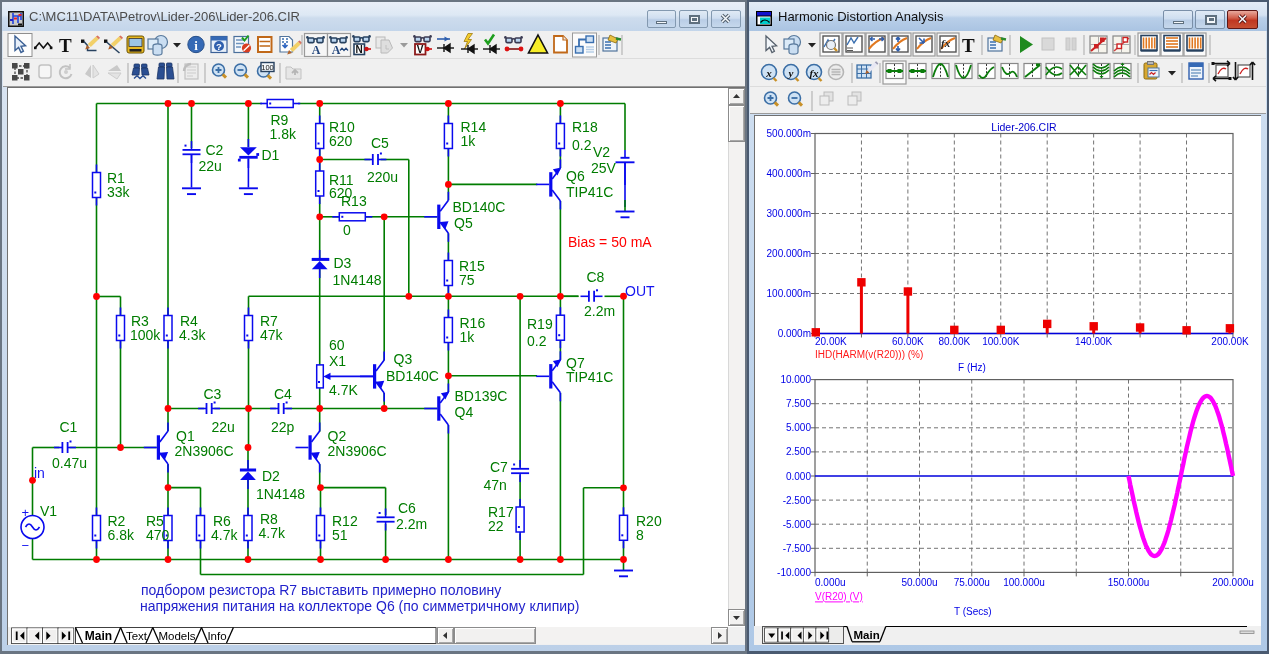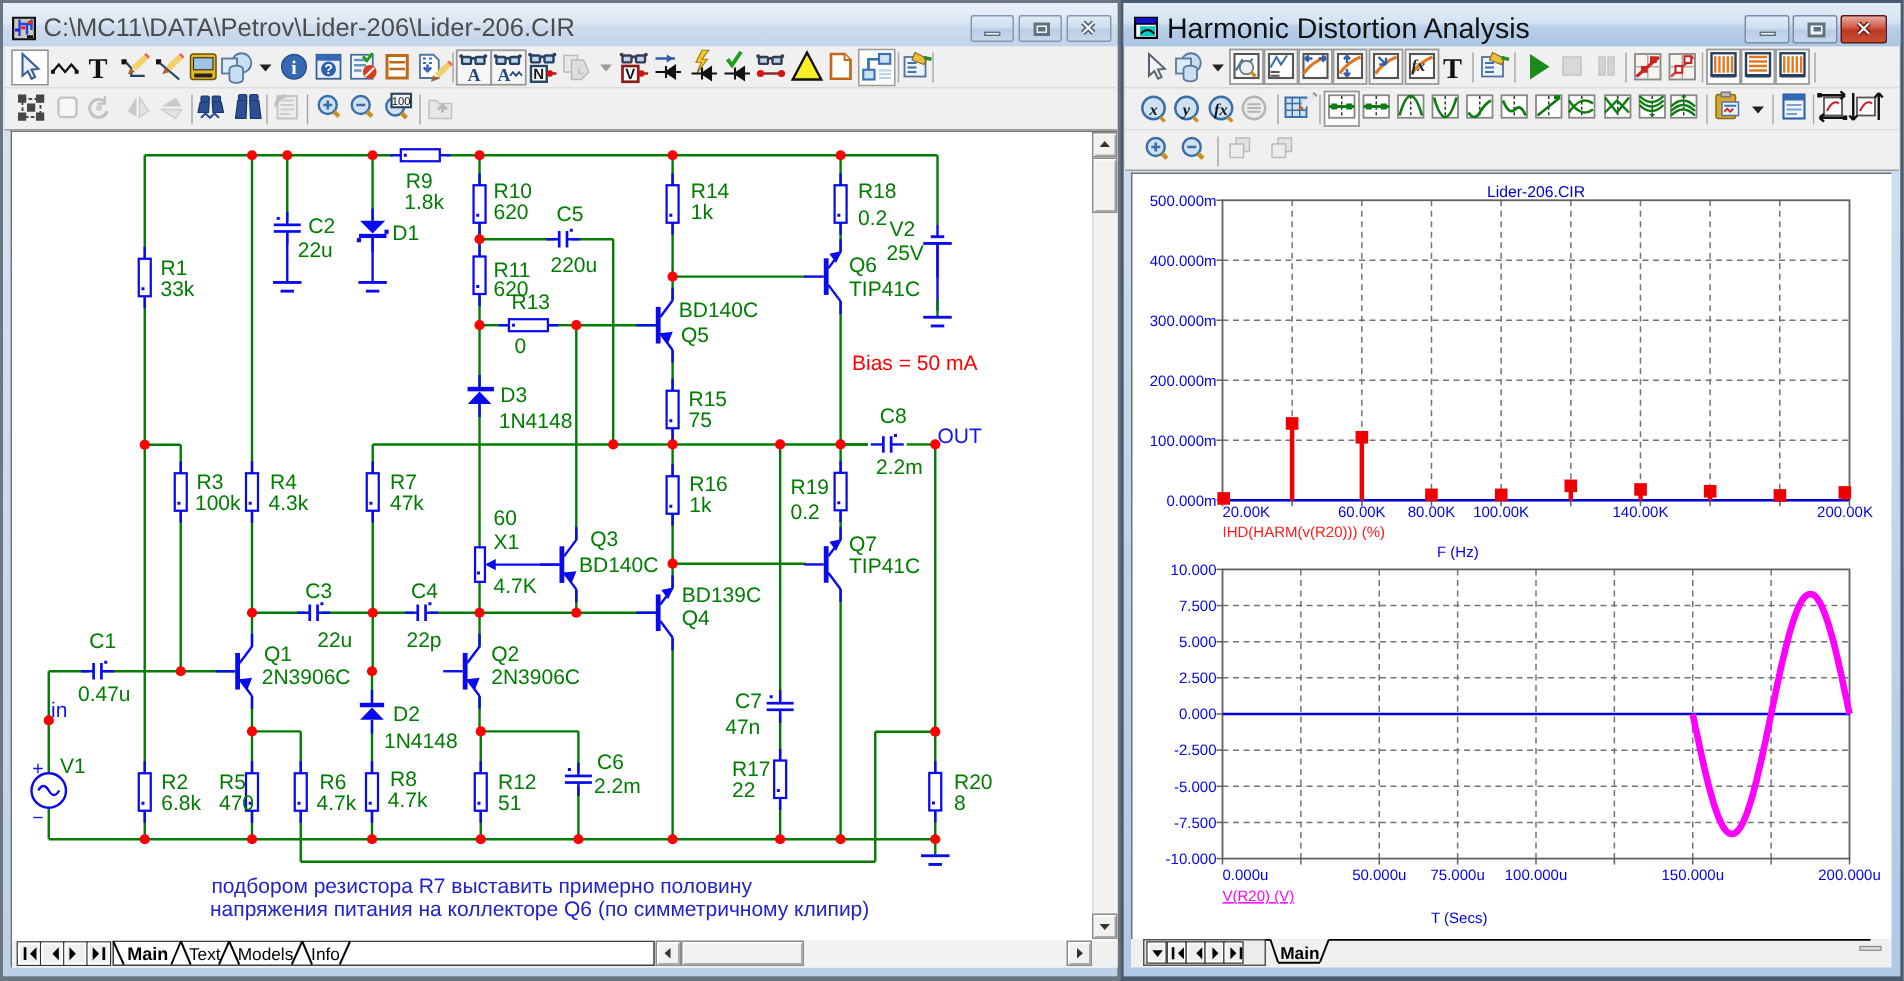--- a/index.html
+++ b/index.html
@@ -18,21 +18,21 @@
 
 <svg class="abs" style="left:8px;top:11px" width="16" height="16">
  <rect x="0" y="0" width="16" height="16" fill="#111"></rect>
  <rect x="1.5" y="1.5" width="13" height="13" fill="#c8c8c8"></rect>
  <path d="M5 2 V13 M5 5 H13 M10 5 V12 M13 2 V9" stroke="#2244dd" stroke-width="1.6" fill="none"></path>
  <rect x="6" y="6.5" width="3" height="2" fill="#e22"></rect>
     <rect x="10.5" y="3" width="3" height="2" fill="#e22"></rect>
  <rect x="2" y="8" width="3" height="2" fill="#22c"></rect>
     <rect x="10" y="12.5" width="4" height="2" fill="#111"></rect>
 </svg>
-<div class="abs" style="left:29px;top:9px;font-size:17px;color:#4c4c4c">C:\MC11\DATA\Petrov\Lider-206\Lider-206.CIR</div>
+<div class="abs" style="left:29px;top:9px;font-size:13px;color:#4c4c4c">C:\MC11\DATA\Petrov\Lider-206\Lider-206.CIR</div>
 
 <div class="abs" style="left:647px;top:10px;width:29px;height:18px;border:1px solid #8399b0;border-radius:2px;background:linear-gradient(180deg,#e0eaf5 0%,#cfdef0 45%,#b9cde6 55%,#c6d8ec 100%)">
     <div class="abs" style="left:8px;top:10px;width:11px;height:3px;background:#f4f7fa;border:1px solid #5f707f"></div>
   </div>
 <div class="abs" style="left:679px;top:10px;width:29px;height:18px;border:1px solid #8399b0;border-radius:2px;background:linear-gradient(180deg,#e0eaf5 0%,#cfdef0 45%,#b9cde6 55%,#c6d8ec 100%)">
     <div class="abs" style="left:9px;top:4px;width:11px;height:9px;background:#f4f7fa;border:2px solid #5f707f">
       <div style="width:5px;height:3px;background:#5f707f;margin:1px auto 0"></div>
     </div>
   </div>
 <div class="abs" style="left:711px;top:10px;width:30px;height:18px;border:1px solid #8399b0;border-radius:2px;background:linear-gradient(180deg,#e0eaf5 0%,#cfdef0 45%,#b9cde6 55%,#c6d8ec 100%)"><svg width="28" height="16">
@@ -695,21 +695,21 @@
 
 <div class="abs" style="left:747px;top:0;width:522px;height:654px;background:linear-gradient(180deg,#d4e2f2,#aec8e6);border:2px solid #4a5a70;border-bottom:3px solid #4a5a70"></div>
 <div class="abs" style="left:749px;top:2px;width:518px;height:29px;background:linear-gradient(180deg,#e4ecf7 0%,#d4e2f2 45%,#b9cfe9 55%,#aac4e2 100%)"></div>
 <svg class="abs" style="left:756px;top:11px" width="16" height="15">
  <rect x="0" y="0" width="16" height="15" fill="#000"></rect>
  <rect x="1" y="1" width="14" height="3.5" fill="#1111cc"></rect>
  <rect x="1.5" y="5.5" width="13" height="8" fill="#fff"></rect>
  <rect x="4" y="6.5" width="10" height="6.5" fill="#00cccc"></rect>
  <path d="M4.5 11.5 Q9 6.5 13.5 11.5" stroke="#000" stroke-width="1.2" fill="none"></path>
 </svg>
-<div class="abs" style="left:778px;top:9px;font-size:19px;color:#101010">Harmonic Distortion Analysis</div>
+<div class="abs" style="left:778px;top:9px;font-size:13px;color:#101010">Harmonic Distortion Analysis</div>
 <div class="abs" style="left:1163px;top:10px;width:30px;height:19px;border:1px solid #7a8fa8;border-radius:2px;background:linear-gradient(180deg,#e0eaf5 0%,#cfdef0 45%,#b9cde6 55%,#c6d8ec 100%)">
     <div class="abs" style="left:9px;top:10px;width:11px;height:3px;background:#f4f7fa;border:1px solid #5f707f"></div>
   </div>
 <div class="abs" style="left:1195px;top:10px;width:30px;height:19px;border:1px solid #7a8fa8;border-radius:2px;background:linear-gradient(180deg,#e0eaf5 0%,#cfdef0 45%,#b9cde6 55%,#c6d8ec 100%)">
     <div class="abs" style="left:9px;top:4px;width:12px;height:10px;background:#f4f7fa;border:2px solid #5f707f">
       <div style="width:5px;height:3px;background:#5f707f;margin:1px auto 0"></div>
     </div>
   </div>
 <div class="abs" style="left:1227px;top:10px;width:31px;height:19px;border:1px solid #5e1715;border-radius:2px;background:linear-gradient(180deg,#e8a99d 0%,#d2614d 40%,#c03721 55%,#c64f33 100%)"><svg width="29" height="17">
       <path d="M11 4.5 L18 11.5 M18 4.5 L11 11.5" stroke="#5e1715" stroke-width="3.4"></path>

